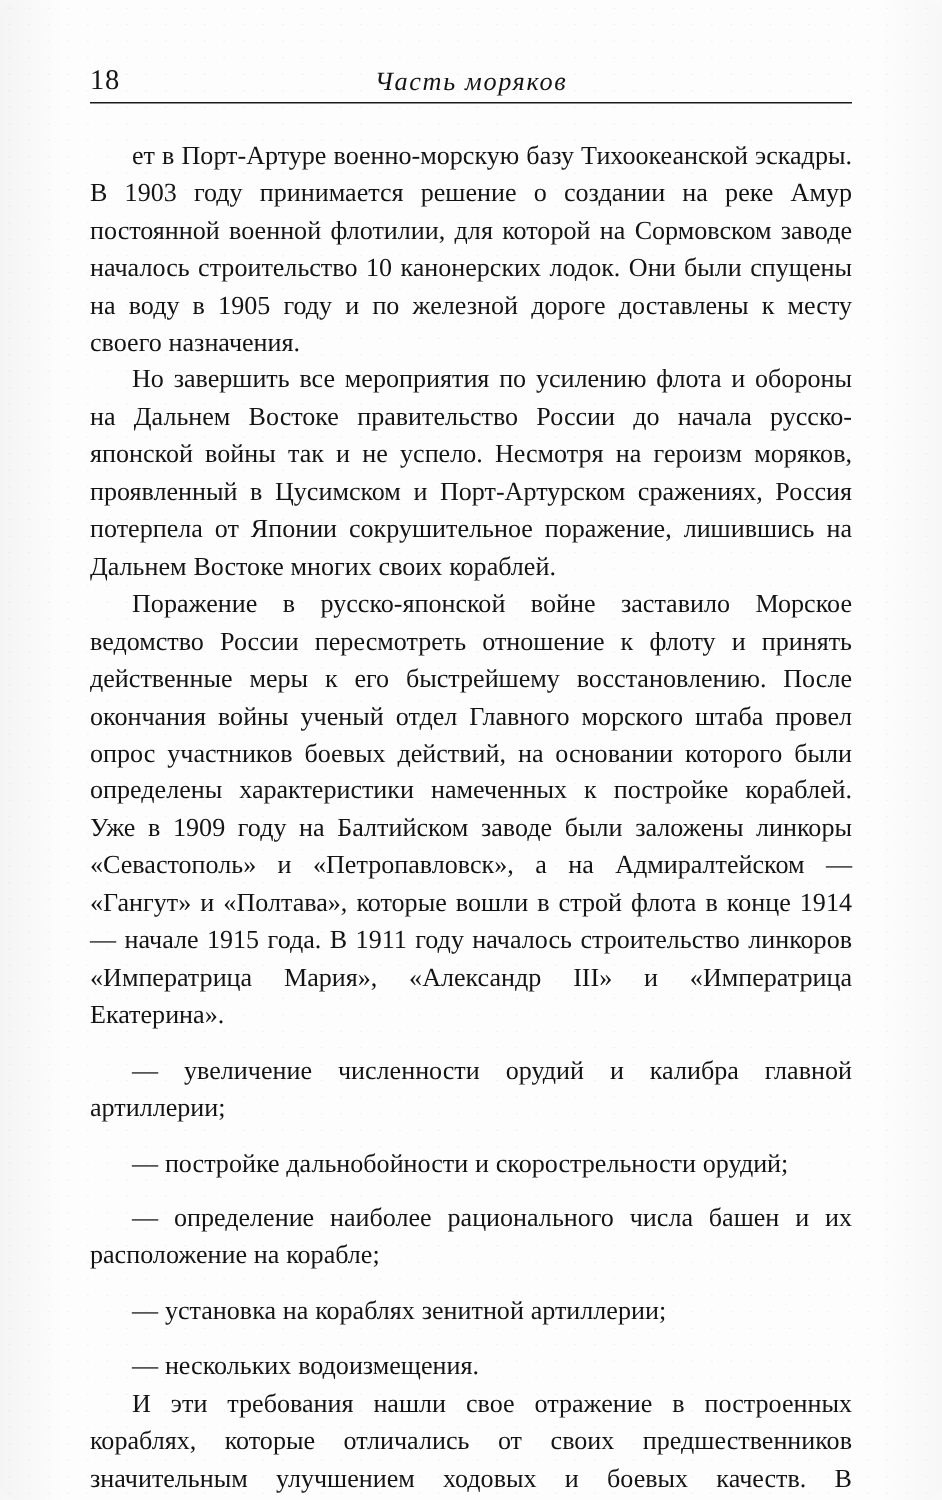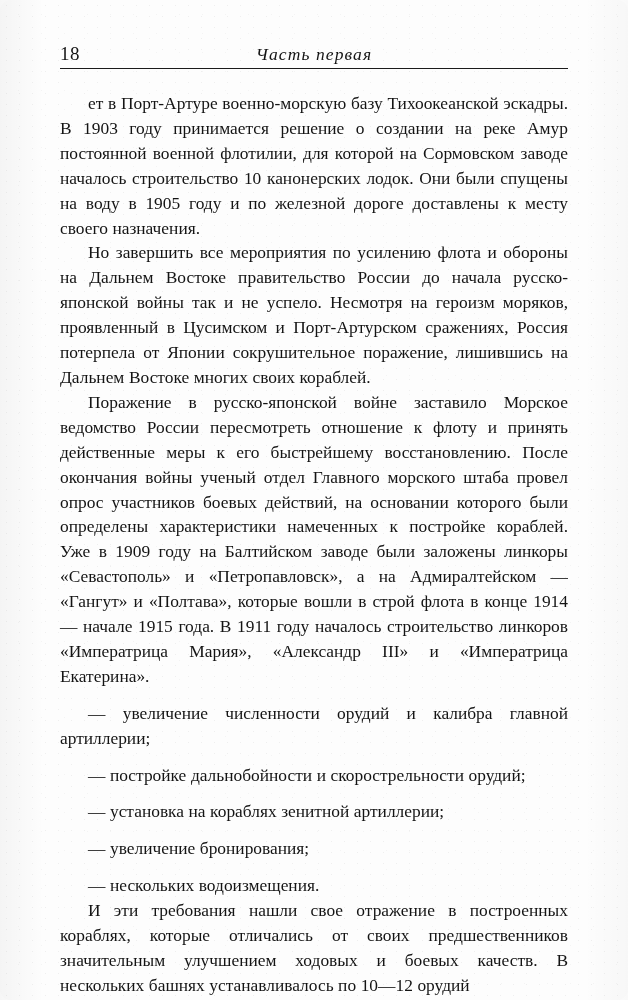--- a/index.html
+++ b/index.html
@@ -107,30 +107,30 @@
   }
 </style>
 </head>
 <body>
 
 <div class="page">
   <div class="content">
 
     <div class="running-head">
       <div class="folio">18</div>
-      <div class="head-title">Часть первая</div>
+      <div class="head-title">Часть моряков</div>
       <div class="head-rule"></div>
     </div>
 
     <div class="body-text" id="body-text">
         <p class="">ет в Порт-Артуре военно-морскую базу Тихоокеанской эскадры. В 1903 году принимается решение о создании на реке Амур постоянной военной флотилии, для которой на Сормовском заводе началось строительство 10 канонерских лодок. Они были спущены на воду в 1905 году и по железной дороге доставлены к месту своего назначения.</p>
         <p class="">Но завершить все мероприятия по усилению флота и обороны на Дальнем Востоке правительство России до начала русско-японской войны так и не успело. Несмотря на героизм моряков, проявленный в Цусимском и Порт-Артурском сражениях, Россия потерпела от Японии сокрушительное поражение, лишившись на Дальнем Востоке многих своих кораблей.</p>
         <p class="">Поражение в русско-японской войне заставило Морское ведомство России пересмотреть отношение к флоту и принять действенные меры к его быстрейшему восстановлению. После окончания войны ученый отдел Главного морского штаба провел опрос участников боевых действий, на основании которого были определены характеристики намеченных к постройке кораблей. Уже в 1909 году на Балтийском заводе были заложены линкоры «Севастополь» и «Петропавловск», а на Адмиралтейском — «Гангут» и «Полтава», которые вошли в строй флота в конце 1914 — начале 1915 года. В 1911 году началось строительство линкоров «Императрица Мария», «Александр III» и «Императрица Екатерина».</p>
         <p class="list-item">— увеличение численности орудий и калибра главной артиллерии;</p>
         <p class="list-item">— постройке дальнобойности и скорострельности орудий;</p>
+        <p class="list-item">— определение наиболее рационального числа башен и их расположение на корабле;</p>
         <p class="list-item">— установка на кораблях зенитной артиллерии;</p>
-        <p class="list-item">— увеличение бронирования;</p>
         <p class="list-item">— нескольких водоизмещения.</p>
         <p class="">И эти требования нашли свое отражение в построенных кораблях, которые отличались от своих предшественников значительным улучшением ходовых и боевых качеств. В нескольких башнях устанавливалось по 10—12 орудий</p>
       </div>
 
   </div>
 </div>
 
 </body></html>

